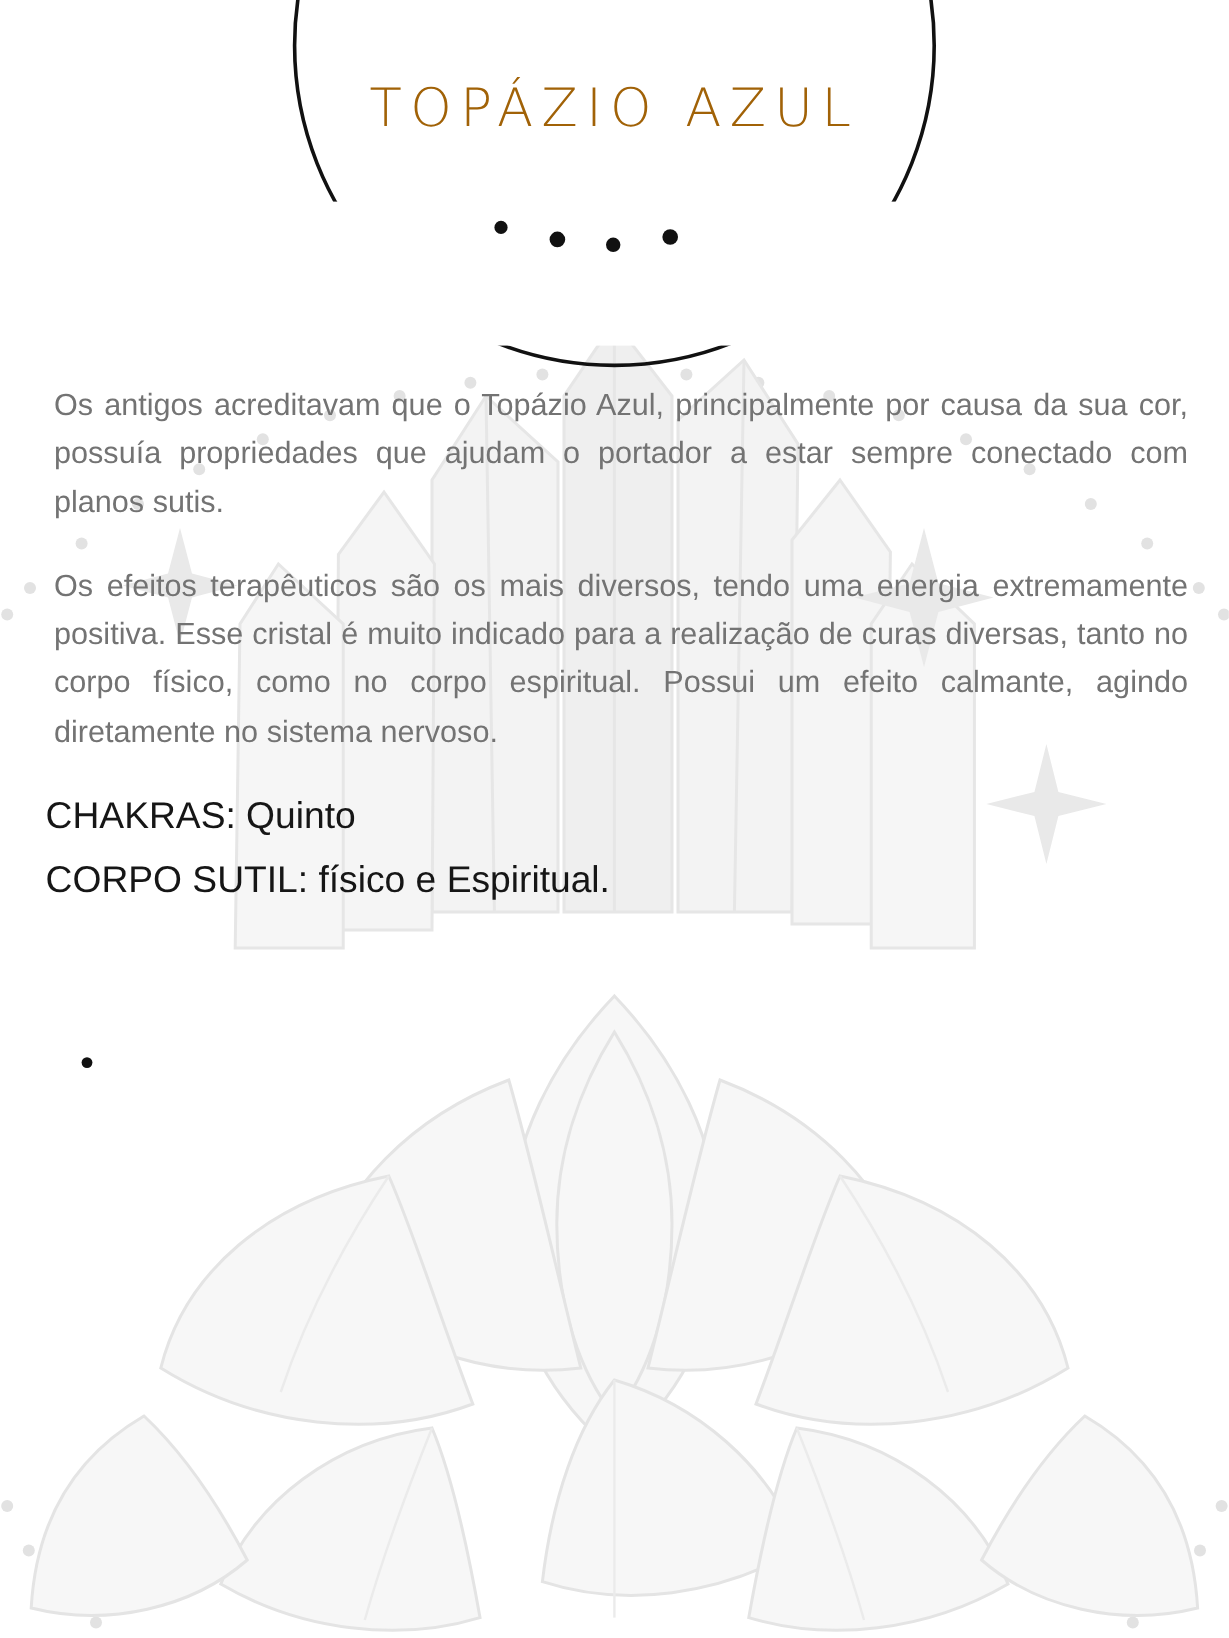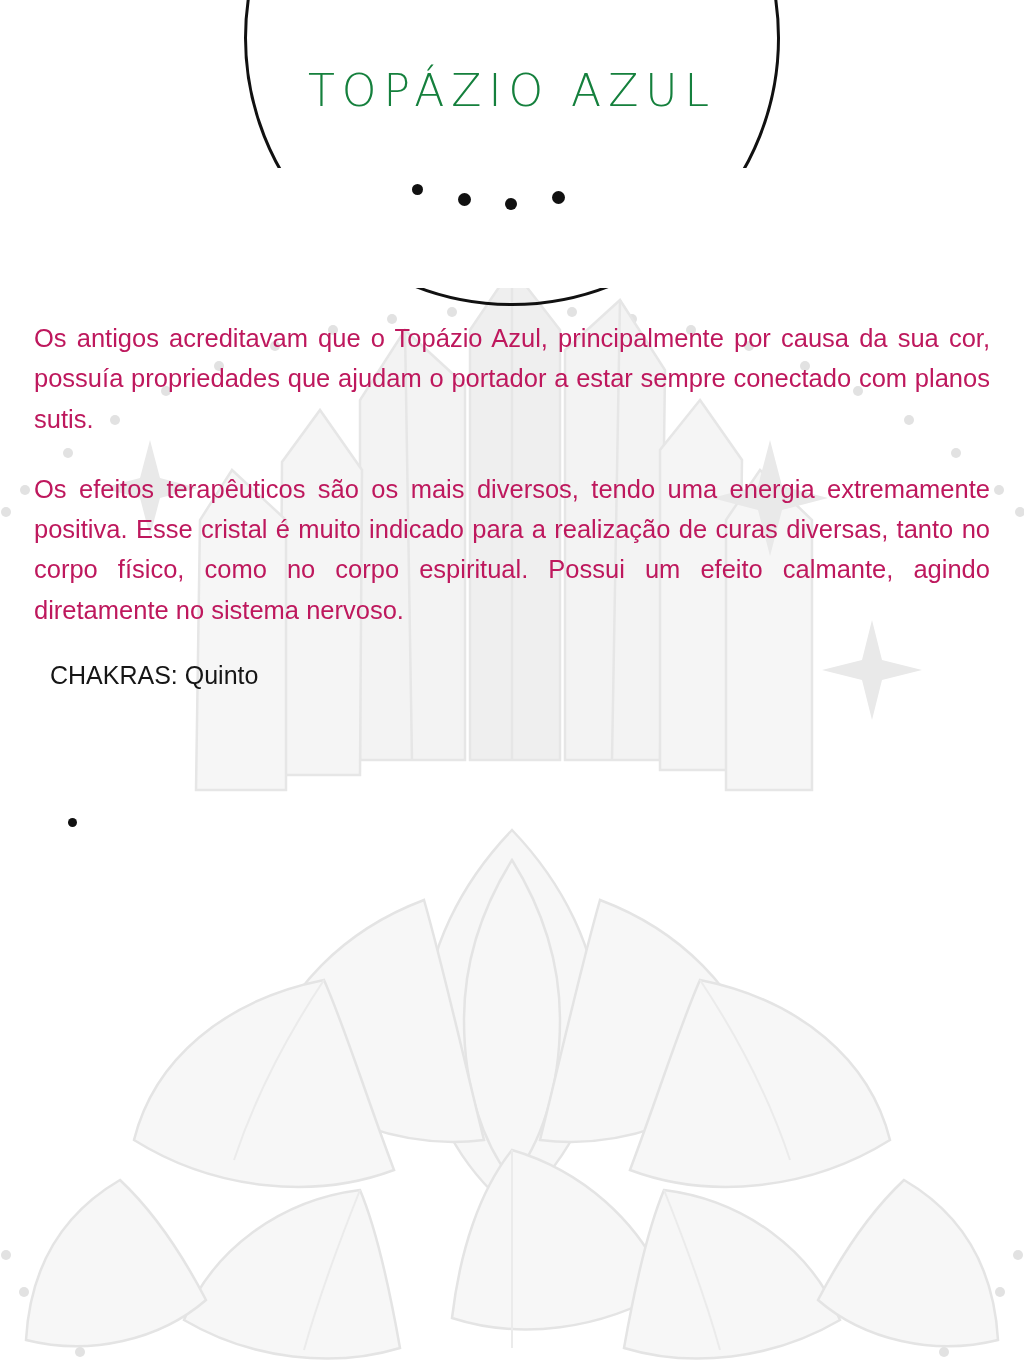--- a/index.html
+++ b/index.html
@@ -74,46 +74,46 @@
     position: absolute;
     top: 36px;
     left: 0;
     width: 1024px;
     text-align: center;
     z-index: 5;
     font-family: "DejaVu Sans", sans-serif;
     font-weight: 300;
     font-size: 44px;
     letter-spacing: 7px;
-    color: #15803d;
+    color: #a16207;
     white-space: nowrap;
   }
 
   
   .content {
     position: absolute;
     top: 318px;
     left: 34px;
     width: 956px;
     z-index: 6;
   }
   .para {
     font-size: 25.5px;
     line-height: 1.58;
     text-align: justify;
     text-justify: inter-word;
-    margin: 0 0 30px 0;
-    color: #be185d;
+    margin: 0 0 30px 11px;
+    color: #737373;
   }
   .para:last-of-type { margin-bottom: 0; }
   .plain-line {
-    font-size: 25px;
+    font-size: 31px;
     line-height: 1.58;
     text-align: left;
-    margin: 16px;
+    margin: 4px;
     color: #161616;
   }
   .meta-block { margin-top: 26px; }
 
   .bullet-list {
     list-style: none;
     margin: 112px 0 0 0;
     padding: 0 0 0 30px;
   }
   .bullet-list li {
@@ -230,18 +230,19 @@
 </div>
 
 <h1 class="doc-title">TOPÁZIO AZUL</h1>
 
 <main class="content">
   <p class="para">Os antigos acreditavam que o Topázio Azul, principalmente por causa da sua cor, possuía propriedades que ajudam o portador a estar sempre conectado com planos sutis.</p>
   <p class="para">Os efeitos terapêuticos são os mais diversos, tendo uma energia extremamente positiva. Esse cristal é muito indicado para a realização de curas diversas, tanto no corpo físico, como no corpo espiritual. Possui um efeito calmante, agindo diretamente no sistema nervoso.</p>
 
   <div class="meta-block">
     <p class="plain-line">CHAKRAS: Quinto</p>
+    <p class="plain-line">CORPO SUTIL: físico e Espiritual.</p>
   </div>
 
   <ul class="bullet-list">
     <li></li>
   </ul>
 </main>
 
 </body></html>

